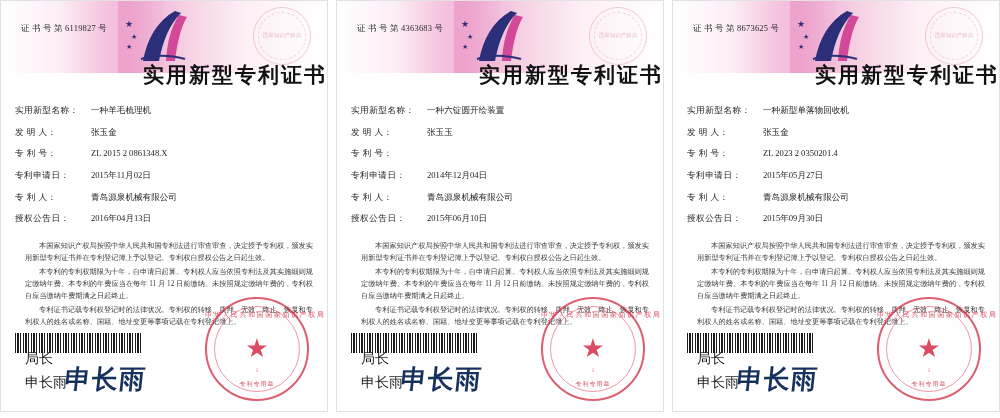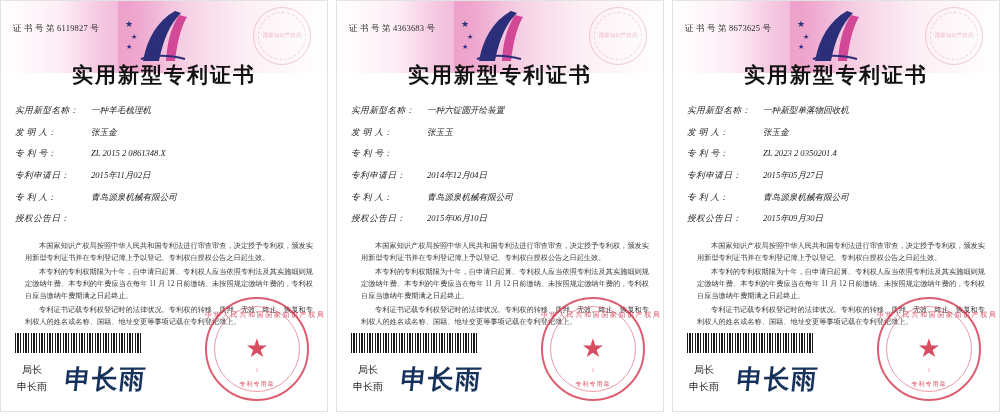--- a/index.html
+++ b/index.html
@@ -65,21 +65,21 @@
     top: 6px;
     left: 112px;
     width: 86px;
     height: 62px;
   }
   .logo svg { display: block; }
   
   .doc-no {
     position: absolute;
     top: 22px;
-    left: 12px;
+    left: 20px;
     font-size: 8.5px;
     color: #2b2b2b;
     letter-spacing: 0.2px;
     white-space: nowrap;
   }
   
   .top-seal {
     position: absolute;
     top: 6px;
     right: 16px;
@@ -108,42 +108,41 @@
     transform: translate(-50%,-50%);
     width: 50px;
     font-size: 5.5px;
     color: rgba(190,50,70,0.35);
   }
   .title {
     position: absolute;
     top: 60px;
     left: 0;
     width: 100%;
-    text-align: center;
+    text-align: right;
     font-size: 21px;
     font-weight: bold;
     letter-spacing: 2px;
     color: #121212;
     font-family: "Liberation Serif", "DejaVu Serif", serif;
   }
   .fields {
     position: absolute;
     top: 104px;
     left: 14px;
     right: 14px;
     font-size: 8.6px;
     color: #1d1d1d;
     line-height: 1.3;
   }
   .field {
     display: flex;
     align-items: center;
     margin-bottom: 10.5px;
     white-space: nowrap;
-    font-style: italic;
   }
   .field .k {
     flex: 0 0 76px;
     letter-spacing: 0.5px;
   }
   .field .v {
     flex: 1 1 auto;
     overflow: hidden;
     text-overflow: ellipsis;
   }
@@ -171,26 +170,25 @@
       repeating-linear-gradient(90deg,
         #1a1a1a 0px, #1a1a1a 1px,
         #ffffff 1px, #ffffff 2px,
         #1a1a1a 2px, #1a1a1a 4px,
         #ffffff 4px, #ffffff 5px,
         #1a1a1a 5px, #1a1a1a 6px,
         #ffffff 6px, #ffffff 8px);
   }
   .sign-block {
     position: absolute;
-    left: 16px;
+    left: 24px;
     bottom: 16px;
-    font-size: 10px;
+    font-size: 14px;
     color: #1d1d1d;
     line-height: 1.7;
-    text-align: center;
   }
   .signature {
     position: absolute;
     left: 64px;
     bottom: 14px;
     font-size: 26px;
     color: #16325c;
     font-family: "Liberation Serif", "DejaVu Serif", serif;
     font-weight: bold;
     letter-spacing: 1px;
@@ -292,20 +290,21 @@
       <div class="field">
         <span class="k">专利申请日：</span>
         <span class="v">2015年11月02日</span>
       </div>
       <div class="field">
         <span class="k">专  利    人：</span>
         <span class="v">青岛源泉机械有限公司</span>
       </div>
       <div class="field">
         <span class="k">授权公告日：</span>
+        <span class="v">2016年04月13日</span>
       </div>
     </div>
 
     <div class="body-text">
       <p>本国家知识产权局按照中华人民共和国专利法进行审查审查，决定授予专利权，颁发实用新型专利证书并在专利登记簿上予以登记。专利权自授权公告之日起生效。</p>
       <p>本专利的专利权期限为十年，自申请日起算。专利权人应当依照专利法及其实施细则规定缴纳年费。本专利的年费应当在每年 11 月 12 日前缴纳。未按照规定缴纳年费的，专利权自应当缴纳年费期满之日起终止。</p>
       <p>专利证书记载专利权登记时的法律状况。专利权的转移、质押、无效、终止、恢复和专利权人的姓名或名称、国籍、地址变更等事项记载在专利登记簿上。</p>
     </div>
 
     <div class="barcode"></div>

